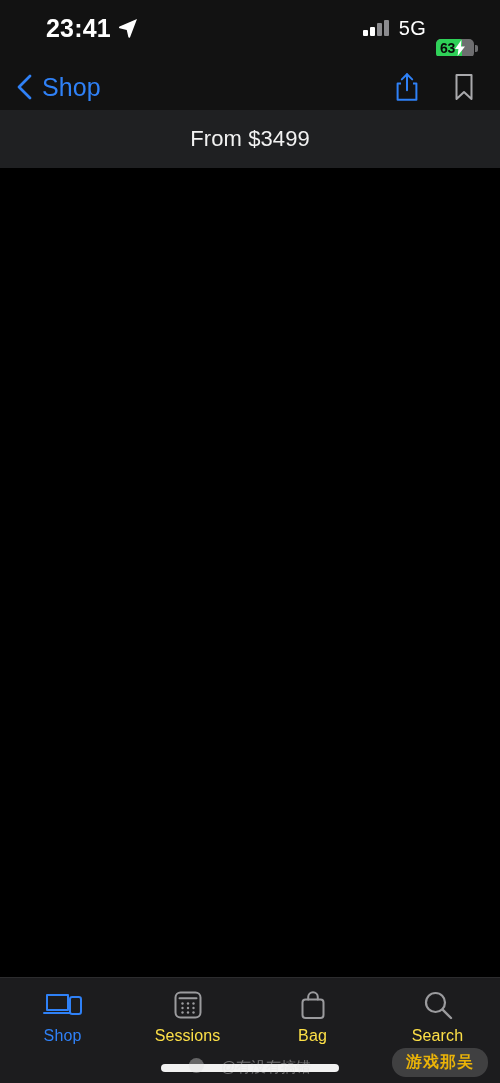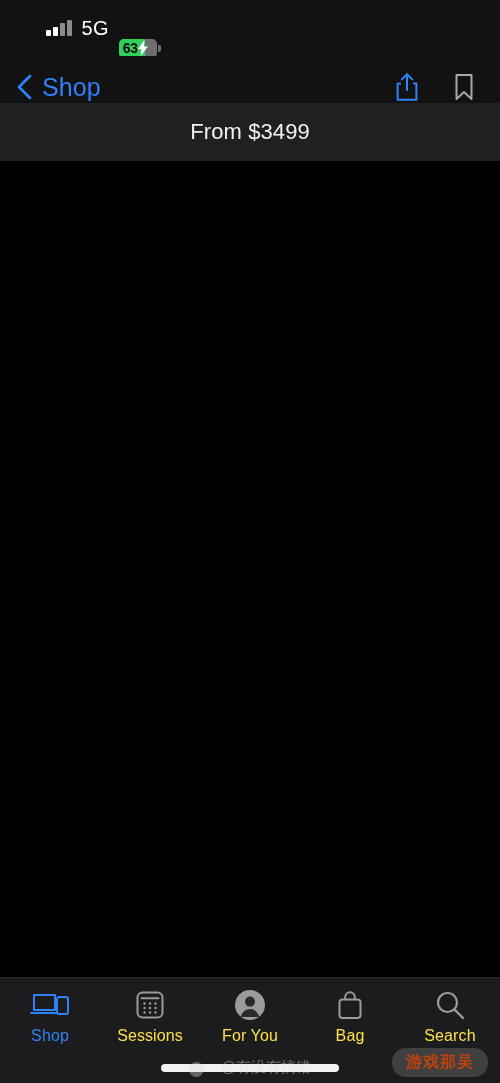--- a/index.html
+++ b/index.html
@@ -60,21 +60,21 @@
     background: #121212;
     display: flex; align-items: center; justify-content: space-between;
     padding: 0 24px 0 12px;
   }
   .nav-back { display: flex; align-items: center; gap: 4px; cursor: pointer; }
   .nav-back-label { color: #2f81f7; font-size: 25px; letter-spacing: 0.1px; }
   .nav-actions { display: flex; align-items: center; gap: 32px; }
 
   
   .price-bar {
-    position: absolute; top: 103px; left: 0; right: 0; height: 58px;
+    position: absolute; top: 110px; left: 0; right: 0; height: 58px;
     background: #1f2022;
     display: flex; align-items: center; justify-content: center;
   }
   .price-bar-text { color: #f2f2f2; font-size: 22px; letter-spacing: 0.1px; }
 
   
   .sheet {
     position: absolute; top: 176px; left: 0; right: 0; bottom: 977px;
     background: #000;
     border-radius: 14px 14px 0 0;
@@ -101,42 +101,48 @@
   .tab-label { font-size: 16px; color: #fde047; letter-spacing: 0.1px; }
   .tab.active .tab-label { color: #2f81f7; }
   .tab-ico { height: 34px; display: flex; align-items: center; justify-content: center; }
 
   .home-indicator {
     position: absolute; bottom: 11px; left: 50%; transform: translateX(-50%);
     width: 178px; height: 8px; background: #f2f2f2; border-radius: 5px;
   }
   .watermark {
     position: absolute; bottom: 6px; left: 50%; transform: translateX(-50%);
-    display: flex; align-items: flex-end; gap: 17px;
+    display: flex; align-items: flex-start; gap: 17px;
     color: rgba(225,225,225,0.42); font-size: 15px; pointer-events: none;
     white-space: nowrap;
   }
   .wm-logo {
     width: 15px; height: 15px; border-radius: 50%;
     background: rgba(220,220,220,0.38);
   }
   .corner-badge {
     position: absolute; right: 12px; bottom: 6px;
     padding: 4px 14px; border-radius: 14px;
     background: rgba(150,150,150,0.30);
-    color: #c2410c; font-size: 16px; font-weight: 700;
+    color: #eab308; font-size: 16px; font-weight: 700;
     letter-spacing: 1px; filter: blur(0.6px);
   }
 </style>
 </head>
 <body>
 
 <div class="phone">
 
   <div class="status-bar">
+    <div class="status-left">
+      <span class="clock">23:41</span>
+      <svg class="loc-arrow" viewBox="0 0 20 20">
+        <path d="M19 1 1.5 8.6c-.8.35-.7 1.5.15 1.7l7.1 1.6 1.6 7.1c.2.85 1.35.95 1.7.15Z" fill="#ffffff"></path>
+      </svg>
+    </div>
     <div class="status-right">
       <span class="sig-bars">
         <i class="on"></i>
           <i class="on"></i>
           <i></i>
           <i></i>
       </span>
       <span class="net">5G</span>
       <span class="battery">
         <span class="battery-fill"></span>
@@ -212,30 +218,20 @@
               <circle cx="20.5" cy="18" r="1.2"></circle>
             <circle cx="9.5" cy="22.5" r="1.2"></circle>
               <circle cx="15" cy="22.5" r="1.2"></circle>
               <circle cx="20.5" cy="22.5" r="1.2"></circle>
           </g>
         </svg>
       </span>
       <span class="tab-label">Sessions</span>
     </div>
 
-    <div class="tab">
-      <span class="tab-ico">
-        <svg width="32" height="32" viewBox="0 0 32 32">
-          <circle cx="16" cy="16" r="15" fill="#9b9b9e"></circle>
-          <circle cx="16" cy="12.6" r="5" fill="#2a2a2c"></circle>
-          <path d="M6.6 28c1.6-5.2 5.1-8 9.4-8s7.8 2.8 9.4 8" fill="#2a2a2c"></path>
-        </svg>
-      </span>
-      <span class="tab-label">For You</span>
-    </div>
 
     <div class="tab">
       <span class="tab-ico">
         <svg width="30" height="32" viewBox="0 0 30 32">
           <path d="M10.2 10.5V8a4.8 4.8 0 0 1 9.6 0v2.5" stroke="#9b9b9e" stroke-width="2" fill="none" stroke-linecap="round"></path>
           <rect x="4.5" y="10.5" width="21" height="18.5" rx="3" stroke="#9b9b9e" stroke-width="2" fill="none"></rect>
         </svg>
       </span>
       <span class="tab-label">Bag</span>
     </div>

